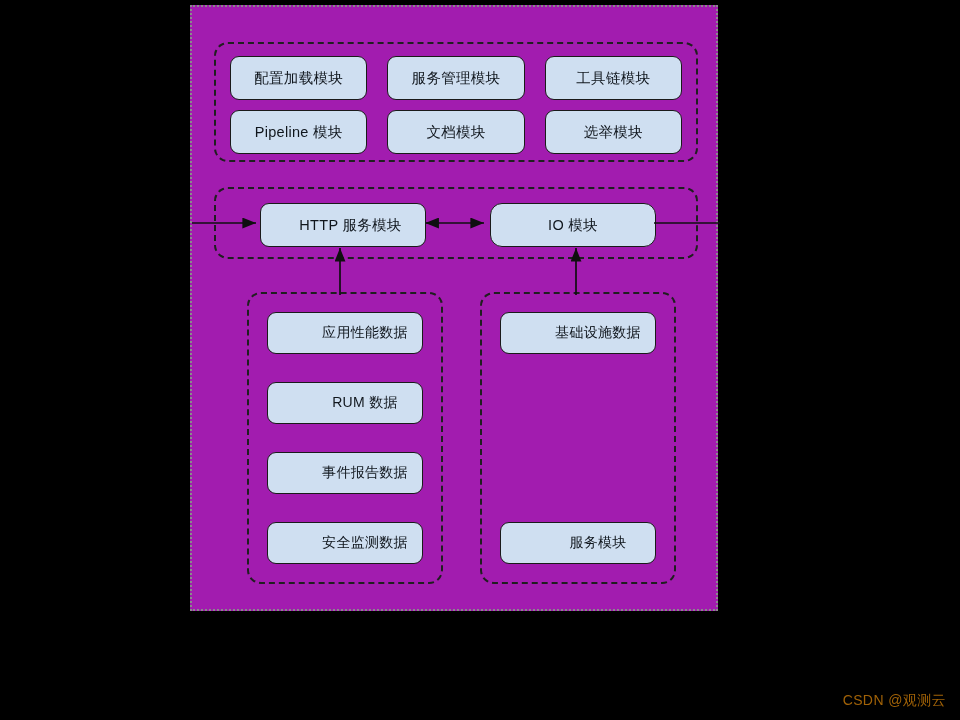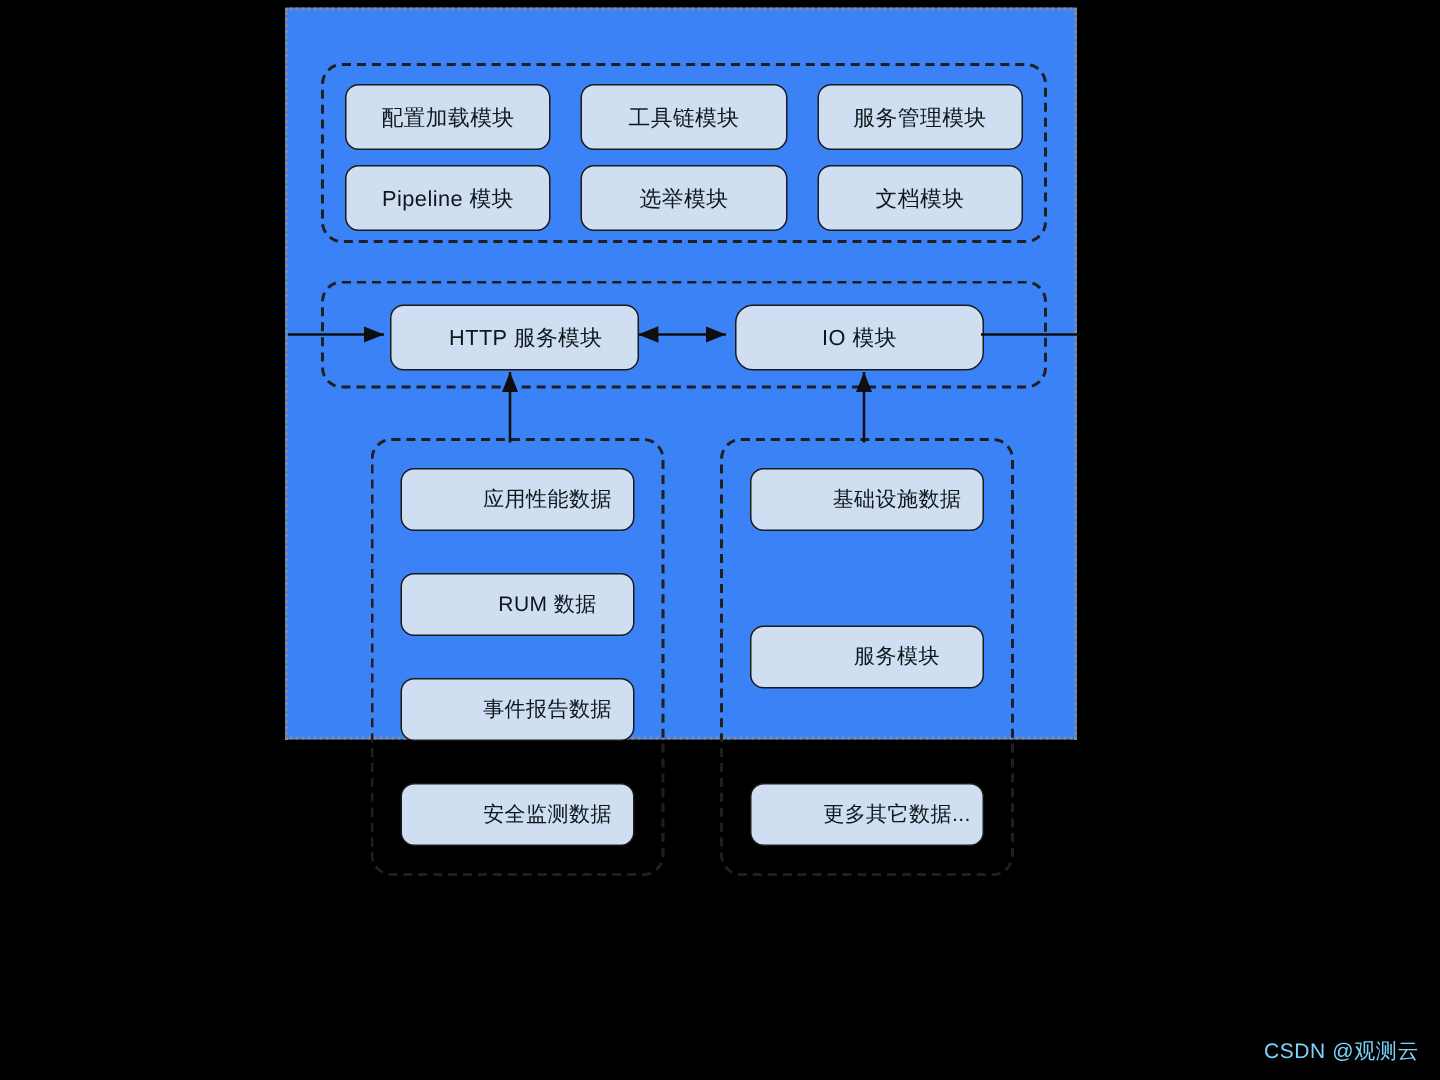--- a/index.html
+++ b/index.html
@@ -14,22 +14,22 @@
     overflow: hidden;
     font-family: "Liberation Sans", "DejaVu Sans", sans-serif;
   }
 
   
   #diagram-canvas {
     position: absolute;
     left: 190px;
     top: 5px;
     width: 528px;
-    height: 488px;
-    background: #3b82f6;
+    height: 606px;
+    background: #a21caf;
     box-sizing: border-box;
     border: 2px dotted #8a8a8a;
   }
 
   
   .group {
     position: absolute;
     border: 2px dashed #1f1f1f;
     border-radius: 14px;
     box-sizing: border-box;
@@ -121,38 +121,38 @@
     width: 528px;
     height: 602px;
     pointer-events: none;
   }
 
   
   #watermark {
     position: absolute;
     right: 14px;
     bottom: 10px;
-    color: #7dd3fc;
+    color: #a16207;
     font-size: 14px;
     letter-spacing: .4px;
   }
 </style>
 </head>
 <body>
 
 <div id="diagram-canvas">
 
   <div class="group" id="group-core-modules">
     <div id="core-module-grid">
       <div class="box">配置加载模块</div>
+      <div class="box">服务管理模块</div>
       <div class="box">工具链模块</div>
-      <div class="box">服务管理模块</div>
       <div class="box">Pipeline 模块</div>
+      <div class="box">文档模块</div>
       <div class="box">选举模块</div>
-      <div class="box">文档模块</div>
     </div>
   </div>
 
   <div class="group" id="group-transport">
     <div class="box transport-box" id="http-service-module-box">HTTP 服务模块</div>
     <div class="box transport-box" id="io-module-box">IO 模块</div>
   </div>
 
   <div class="group" id="group-data-left">
     <div class="data-stack">
@@ -160,21 +160,20 @@
       <div class="box">RUM 数据</div>
       <div class="box">事件报告数据</div>
       <div class="box">安全监测数据</div>
     </div>
   </div>
 
   <div class="group" id="group-data-right">
     <div class="data-stack">
       <div class="box">基础设施数据</div>
       <div class="box">服务模块</div>
-      <div class="box">更多其它数据...</div>
     </div>
   </div>
 
   <svg id="connectors" viewBox="0 0 528 602">
     <defs>
       <marker id="arrow-end" markerWidth="9" markerHeight="9" refX="8" refY="3.2" orient="auto" markerUnits="strokeWidth">
         <path d="M0,0 L8,3.2 L0,6.4 z" fill="#0f0f0f"></path>
       </marker>
       <marker id="arrow-start" markerWidth="9" markerHeight="9" refX="0.4" refY="3.2" orient="auto" markerUnits="strokeWidth">
         <path d="M8,0 L0,3.2 L8,6.4 z" fill="#0f0f0f"></path>

